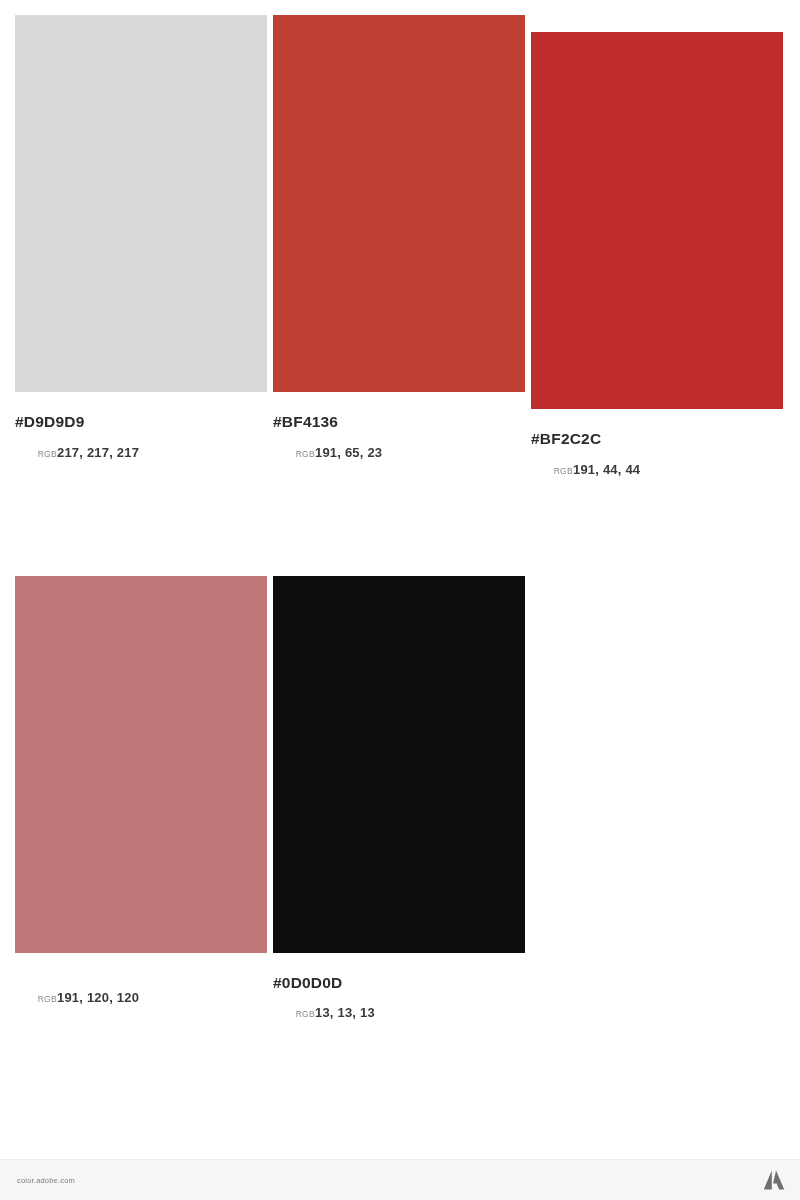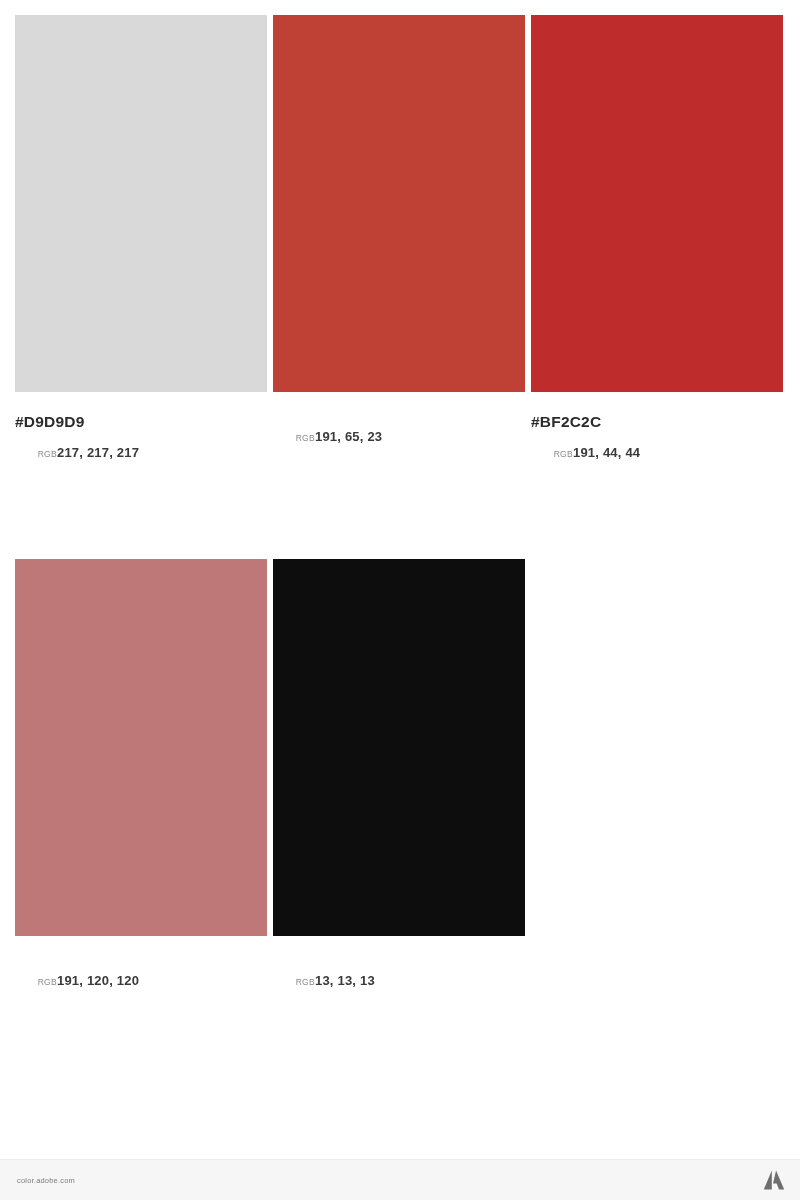--- a/index.html
+++ b/index.html
@@ -33,21 +33,21 @@
 
   .row-1 { margin-top: 15px; }
   .row-2 { margin-top: 100px; }
 
   .cell {
     width: 252px;
     margin-right: 6px;
     display: flex;
     flex-direction: column;
   }
-  .cell:last-child { margin-right: 0; }
+  .cell:last-child { margin-right: 0; margin-top: 17px; }
 
   .cell.empty .swatch,
   .cell.empty .meta { visibility: hidden; }
 
   .swatch {
     width: 100%;
     height: 377px;
     display: block;
   }
 
@@ -135,20 +135,21 @@
         <div class="rgb-line">
           <span class="rgb-label">RGB</span>
           <span class="rgb-value">217, 217, 217</span>
         </div>
       </div>
     </div>
 
     <div class="cell">
       <div class="swatch" style="background:#BF4136"></div>
       <div class="meta">
+        <div class="hex">#BF4136</div>
         <div class="rgb-line">
           <span class="rgb-label">RGB</span>
           <span class="rgb-value">191, 65, 23</span>
         </div>
       </div>
     </div>
 
     <div class="cell">
       <div class="swatch" style="background:#BF2C2C"></div>
       <div class="meta">
@@ -170,20 +171,21 @@
         <div class="rgb-line">
           <span class="rgb-label">RGB</span>
           <span class="rgb-value">191, 120, 120</span>
         </div>
       </div>
     </div>
 
     <div class="cell">
       <div class="swatch" style="background:#0D0D0D"></div>
       <div class="meta">
+        <div class="hex">#0D0D0D</div>
         <div class="rgb-line">
           <span class="rgb-label">RGB</span>
           <span class="rgb-value">13, 13, 13</span>
         </div>
       </div>
     </div>
 
     <div class="cell empty">
       <div class="swatch"></div>
       <div class="meta">

